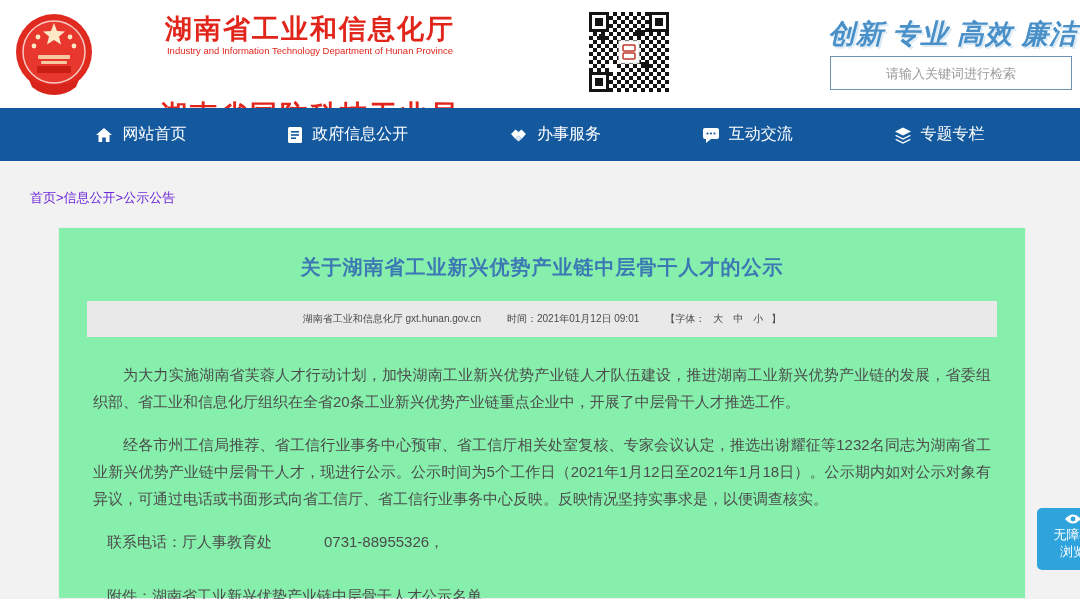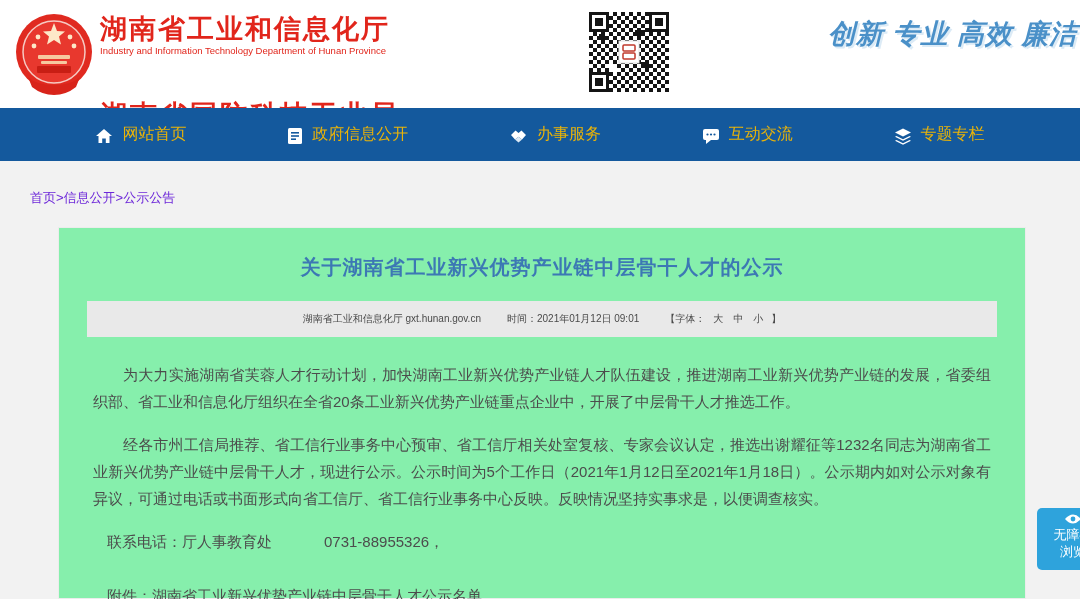--- a/index.html
+++ b/index.html
@@ -4,21 +4,21 @@
 <style>
   html,body{margin:0;padding:0;}
   body{
     width:1080px;height:599px;overflow:hidden;position:relative;
     background:#f2f2f2;
     font-family:"Liberation Sans","DejaVu Sans",sans-serif;
   }
   
   .header{position:absolute;left:0;top:0;width:1080px;height:108px;background:#ffffff;}
   .emblem{position:absolute;left:14px;top:11px;width:80px;height:88px;}
-  .dept-block{position:absolute;left:100px;top:14px;width:420px;}
+  .dept-block{position:absolute;left:100px;top:14px;width:420px;text-align:center;}
   .dept-cn{color:#e1251b;font-size:27px;font-weight:bold;letter-spacing:2px;line-height:30px;white-space:nowrap;}
   .dept-en{color:#e1251b;font-size:9.5px;line-height:13px;white-space:nowrap;}
   .dept-cn2{color:#e1251b;font-size:27px;font-weight:bold;letter-spacing:3px;line-height:30px;white-space:nowrap;margin-top:43px;}
   .qr{position:absolute;left:589px;top:12px;width:80px;height:80px;}
   .slogan{
     position:absolute;left:828px;top:16px;width:250px;
     color:#4a90c8;font-size:27px;font-weight:bold;font-style:italic;
     letter-spacing:1px;white-space:nowrap;
     text-shadow:2px 2px 0 #dcebf6;
   }
@@ -27,21 +27,21 @@
     border:1px solid #6d93b4;background:#fff;box-sizing:border-box;
     font-size:13px;color:#999;text-align:center;outline:none;
     font-family:"Liberation Sans","DejaVu Sans",sans-serif;
   }
   .search-box::placeholder{color:#9a9a9a;}
   
   .nav{
     position:absolute;left:0;top:108px;width:1080px;height:53px;background:#14599d;
     display:flex;align-items:center;justify-content:space-around;padding:0 45px;box-sizing:border-box;
   }
-  .nav-item{display:flex;align-items:flex-end;gap:9px;color:#eab308;font-size:16px;cursor:pointer;white-space:nowrap;}
+  .nav-item{display:flex;align-items:center;gap:9px;color:#ffffff;font-size:16px;cursor:pointer;white-space:nowrap;}
   .nav-item svg{display:block;}
   
   .breadcrumb{position:absolute;left:30px;top:189px;font-size:13px;color:#6d28d9;cursor:pointer;}
   
   .card{
     position:absolute;left:58px;top:227px;width:968px;height:372px;
     background:#86efac;border:1px solid #ececec;box-sizing:border-box;
   }
   .article-title{
     margin:26px 40px 0 40px;text-align:center;
@@ -122,20 +122,21 @@
     <rect x="0" y="60" width="20" height="20" fill="#141414"></rect>
     <rect x="3" y="63" width="14" height="14" fill="#ffffff"></rect>
     <rect x="6" y="66" width="8" height="8" fill="#141414"></rect>
     <rect x="30" y="29" width="20" height="22" fill="#ffffff" stroke="#e0e0e0"></rect>
     <rect x="34" y="33" width="12" height="6" rx="1" fill="none" stroke="#c0392b" stroke-width="1.5"></rect>
     <rect x="34" y="41" width="12" height="6" rx="1" fill="none" stroke="#c0392b" stroke-width="1.5"></rect>
   </svg>
 
   <div class="slogan">创新 专业 高效 廉洁</div>
 
+  <input class="search-box" type="text" placeholder="请输入关键词进行检索" style="">
 </div>
 
 <div class="nav">
   <div class="nav-item">
     <svg width="18" height="18" viewBox="0 0 18 18">
       <path d="M9 2 L17 9 H14.5 V16 H10.8 V11.5 H7.2 V16 H3.5 V9 H1 Z" fill="#ffffff"></path>
     </svg>
     <span>网站首页</span>
   </div>
   <div class="nav-item">

